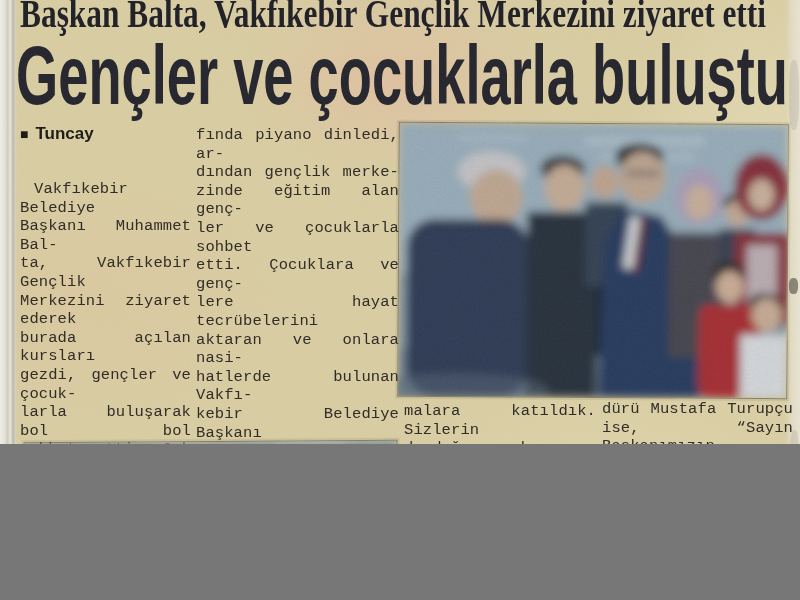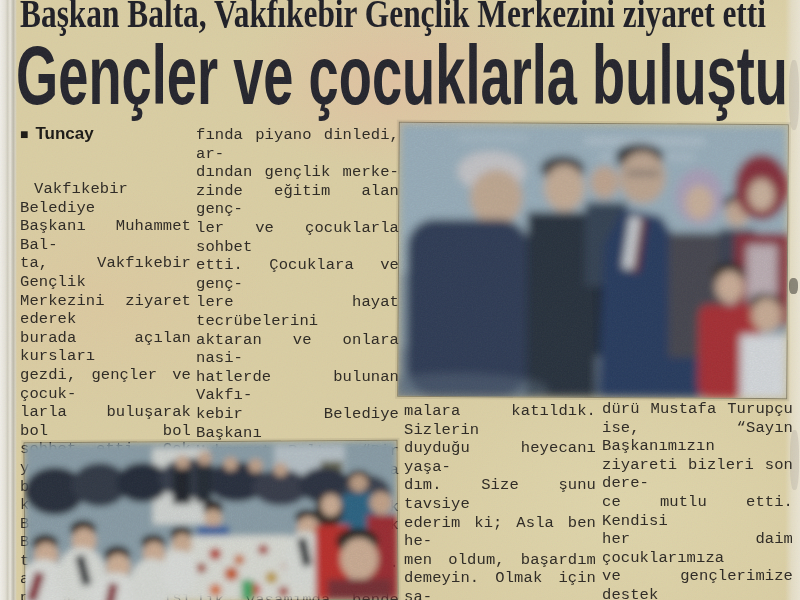--- a/index.html
+++ b/index.html
@@ -1,17 +1,17 @@
 <!DOCTYPE html>
 <html><head>
 <meta charset="utf-8">
 <style>
   html,body{margin:0;padding:0;background:#777;}
   .page{
-    position:relative;width:800px;height:600px;overflow:hidden;
+    position:relative;width:800px;height:444px;overflow:hidden;
     background-color:#d9cda2;
     background-image:
       radial-gradient(ellipse 230px 130px at 395px 80px, rgba(232,176,158,.42), transparent 70%),
       radial-gradient(ellipse 260px 170px at 95px 300px, rgba(226,184,148,.22), transparent 70%),
       radial-gradient(ellipse 320px 220px at 620px 500px, rgba(226,218,176,.55), transparent 72%),
       radial-gradient(ellipse 210px 320px at 765px 200px, rgba(238,231,196,.55), transparent 72%),
       radial-gradient(ellipse 400px 60px at 400px 0px, rgba(214,200,160,.5), transparent 80%);
     font-family:"Liberation Serif", serif;
   }
   .edge-left{

